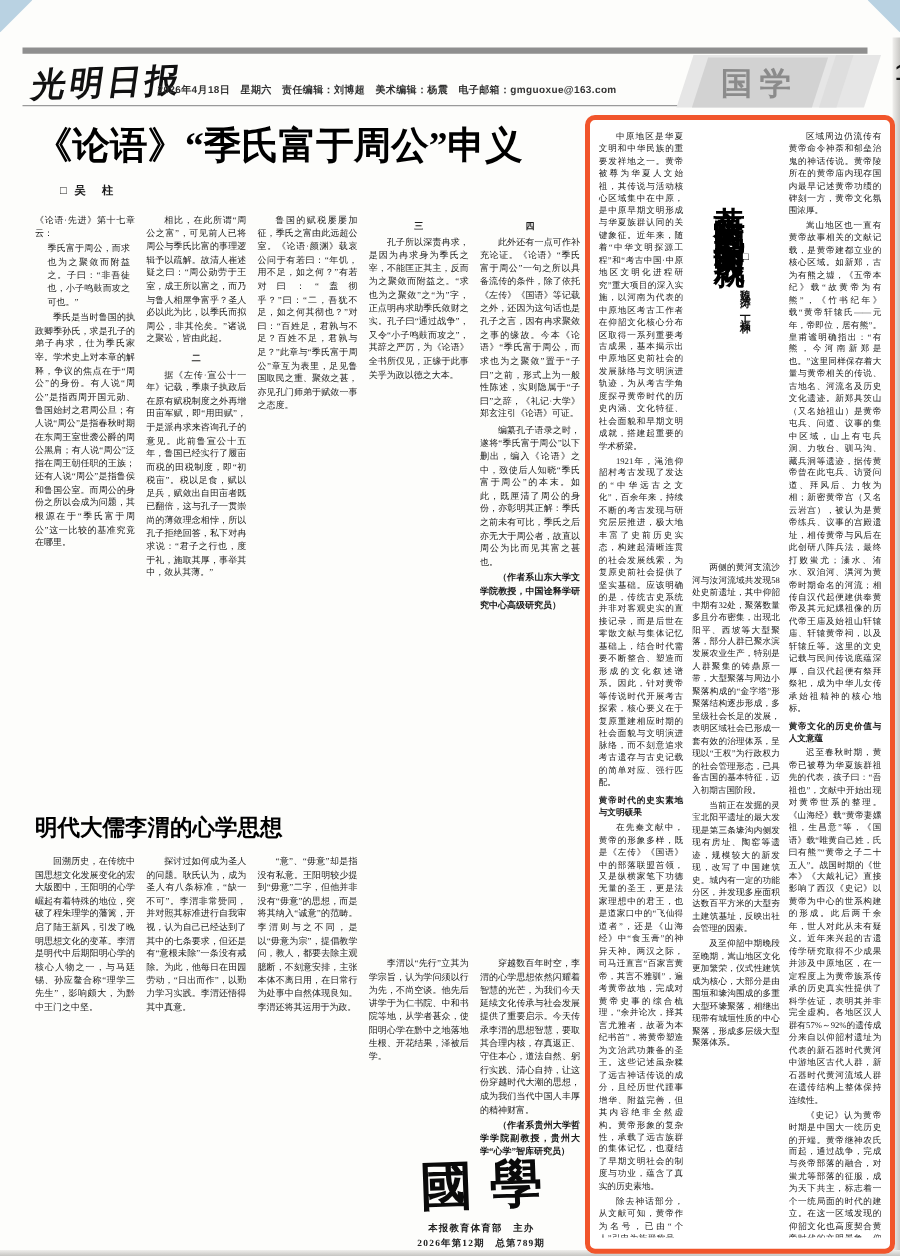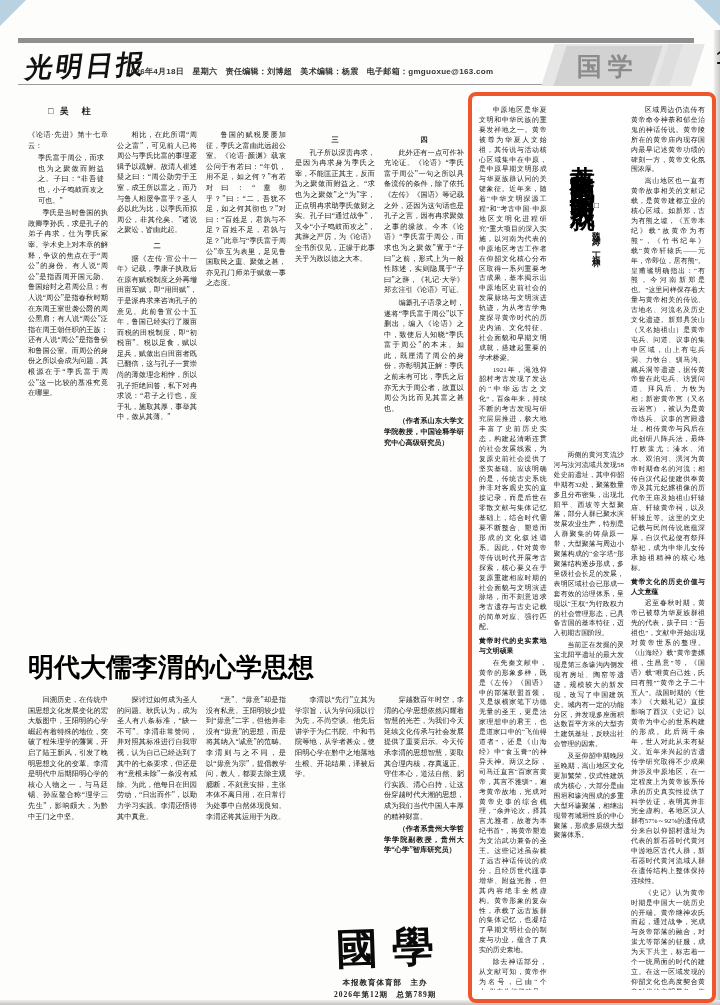--- a/index.html
+++ b/index.html
@@ -26,39 +26,39 @@
                        background:#e6e6e6; transform:skewX(-18deg); }
   .badge { position:absolute; left:560px; top:46px; width:96px; height:40px; background:#d2d2d2;
            transform:skewX(-18deg); display:flex; align-items:center; justify-content:center; }
   .badge span { transform:skewX(18deg); font-size:25px; font-weight:bold; color:#8b8b8b; letter-spacing:6px; }
   .badge-stripe2 { position:absolute; left:662px; top:44px; width:14px; height:42px;
                    background:#dedede; transform:skewX(-18deg); }
   .pagenum { position:absolute; left:716px; top:48px; font-size:18px; font-weight:bold;
              font-family:"Liberation Sans", sans-serif; color:#111; }
 
   
-  .cols { display:flex; gap:9px; }
+  .cols { display:flex; gap:9px;align-items:flex-end; }
   .col { text-align:justify; overflow:hidden; }
   .col p { text-indent:2em; margin-bottom:2px; }
   .col p.noindent { text-indent:0; }
   .col p.quote { text-indent:0; padding:0 4px 0 10px; color:#222; }
   .marker { text-indent:0 !important; text-align:center; font-weight:bold; margin:5px 0; }
   .note { font-weight:bold; }
   .subhead { font-weight:bold; text-indent:0 !important; margin:4px 0; }
 
   
   .article1 { position:absolute; left:28px; top:96px; width:436px; }
   .a1-title { font-size:30px; font-weight:bold; letter-spacing:0px; color:#000; white-space:nowrap; }
   .a1-byline { margin-top:9px; font-size:9px; font-weight:bold; letter-spacing:2px;padding-left:20px; }
   .a1-cols { margin-top:12px; }
   .a1-cols .col { width:80px; height:460px; font-size:7.2px; line-height:10.6px; }
 
   
   .article2 { position:absolute; left:28px; top:650px; width:436px; }
-  .a2-title { font-size:26px; font-weight:bold; color:#000; white-space:nowrap; }
+  .a2-title { font-size:18px; font-weight:bold; color:#000; white-space:nowrap; }
   .a2-byline { margin-top:7px; font-size:9px; font-weight:bold; letter-spacing:2px; }
   .a2-cols { margin-top:10px; }
   .a2-cols .col { width:80px; height:292px; font-size:7.2px; line-height:10.6px; }
   .a2-cols .col.short { height:210px; }
 
   
   .stamp { position:absolute; left:305px; top:920px; width:160px; text-align:center; }
   .stamp-logo { font-size:42px; font-weight:bold; letter-spacing:14px; color:#0a0a0a;
                 transform:rotate(-2deg); display:inline-block; text-indent:14px; }
   .stamp-line { font-size:7.5px; font-weight:bold; color:#222; margin-top:2px; letter-spacing:1px; }
@@ -93,20 +93,21 @@
   <div class="dateline">2026年4月18日　星期六　责任编辑：刘博超　美术编辑：杨震　电子邮箱：gmguoxue@163.com</div>
   <div class="header-rule"></div>
   <div class="badge-stripe-back"></div>
   <div class="badge">
     <span>国学</span>
   </div>
   <div class="badge-stripe2"></div>
   <div class="pagenum">11</div>
 
   <div class="article1">
+    <div class="a1-title">《论语》“季氏富于周公”申义</div>
     <div class="a1-byline">□ 吴　柱</div>
     <div class="cols a1-cols">
       <div class="col">
         <p class="noindent">《论语·先进》第十七章云：</p>
         <p class="quote">季氏富于周公，而求也为之聚敛而附益之。子曰：“非吾徒也，小子鸣鼓而攻之可也。”</p>
         <p>季氏是当时鲁国的执政卿季孙氏，求是孔子的弟子冉求，仕为季氏家宰。学术史上对本章的解释，争议的焦点在于“周公”的身份。有人说“周公”是指西周开国元勋、鲁国始封之君周公旦；有人说“周公”是指春秋时期在东周王室世袭公爵的周公黑肩；有人说“周公”泛指在周王朝任职的王族；还有人说“周公”是指鲁侯和鲁国公室。而周公的身份之所以会成为问题，其根源在于“季氏富于周公”这一比较的基准究竟在哪里。</p>
       </div>
       <div class="col">
         <p>相比，在此所谓“周公之富”，可见前人已将周公与季氏比富的事理逻辑予以疏解。故清人崔述疑之曰：“周公勋劳于王室，成王所以富之，而乃与鲁人相屋争富乎？圣人必以此为比，以季氏而拟周公，非其伦矣。”诸说之聚讼，皆由此起。</p>
         <p class="marker">二</p>

